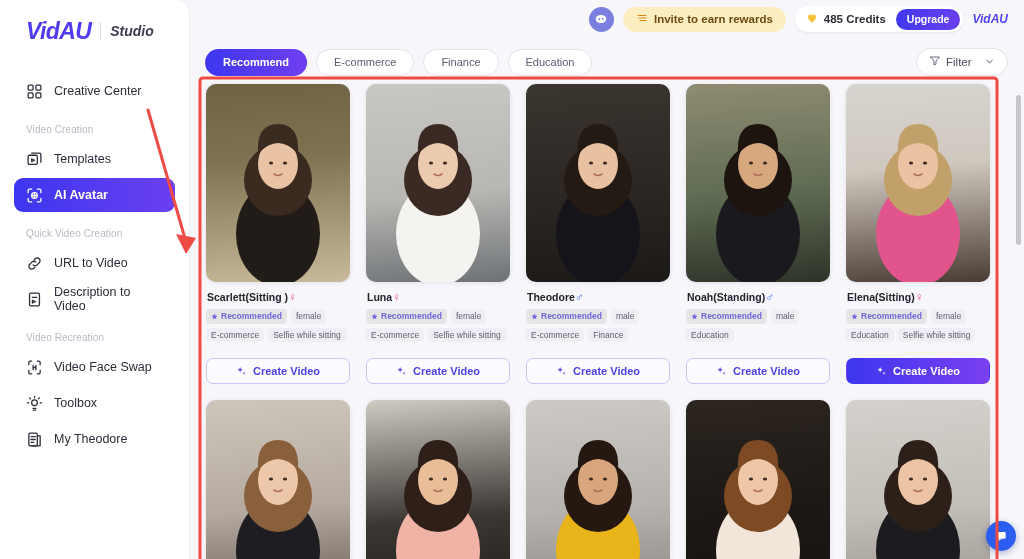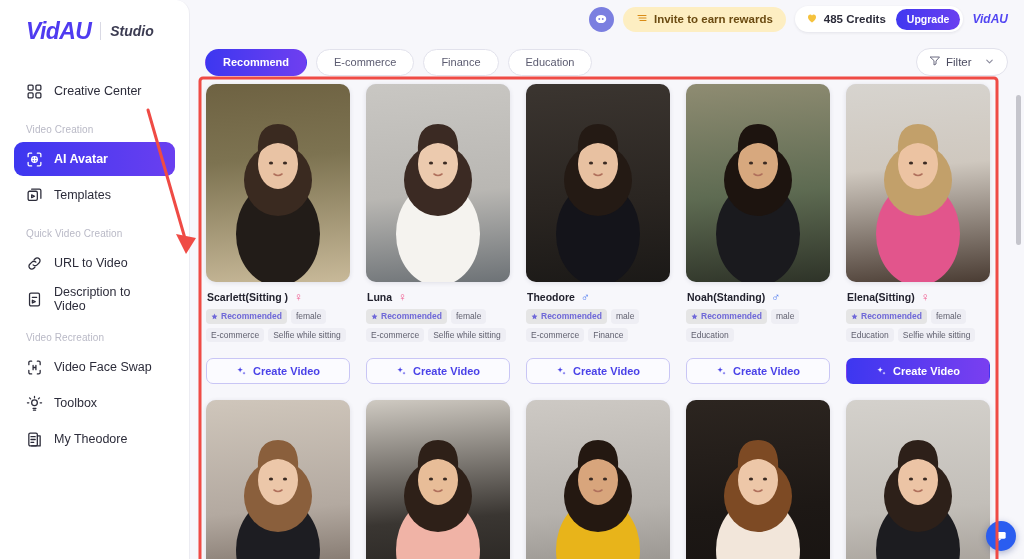--- a/index.html
+++ b/index.html
@@ -105,21 +105,21 @@
   }
   .card { width: 144px; background: transparent; }
   .card-img {
     width: 144px; height: 198px; border-radius: 10px;
     overflow: hidden; position: relative;
     box-shadow: 0 1px 5px rgba(30,30,60,.11);
     background: #d9d9e0;
   }
   .card-img .ph { position: absolute; inset: 0; }
   .card-name {
-    display: flex; align-items: center; gap: 6px;
+    display: flex; align-items: center; 
     margin: 9px 0 0 1px; font-size: 10.5px; font-weight: 700; color: #22222e;
     white-space: nowrap; overflow: hidden;
   }
   .gsym { font-size: 12px; line-height: 1; }
   .gsym.f { color: #f0578c; }
   .gsym.m { color: #4f7bf0; }
   .tags { display: flex; flex-wrap: wrap; gap: 4px; margin-top: 6px; height: 33px; overflow: hidden; }
   .tag {
     font-size: 8.5px; color: #61616f; background: #eeeef4;
     border-radius: 4px; padding: 3px 5px; white-space: nowrap; line-height: 1;
@@ -171,39 +171,39 @@
             <svg viewBox="0 0 24 24" fill="none" stroke="currentColor" stroke-width="1.8" stroke-linecap="round" stroke-linejoin="round">
               <rect x="3" y="3" width="7" height="7" rx="1.5"></rect>
               <rect x="14" y="3" width="7" height="7" rx="1.5"></rect>
               <rect x="3" y="14" width="7" height="7" rx="1.5"></rect>
               <rect x="14" y="14" width="7" height="7" rx="1.5"></rect>
             </svg>
           </span>
           <span>Creative Center</span>
         </div>
         <div class="nav-group-label">Video Creation</div>
+        <div class="nav-item">
+          <span class="nav-ico">
+            <svg viewBox="0 0 24 24" fill="none" stroke="currentColor" stroke-width="1.8" stroke-linecap="round" stroke-linejoin="round">
+              <rect x="3" y="6" width="13" height="13" rx="2"></rect>
+              <path d="M8 3h11a2 2 0 012 2v11"></path>
+              <path d="M8 11l4 2-4 2z"></path>
+            </svg>
+          </span>
+          <span>Templates</span>
+        </div>
         <div class="nav-item active">
           <span class="nav-ico">
             <svg viewBox="0 0 24 24" fill="none" stroke="currentColor" stroke-width="1.8" stroke-linecap="round" stroke-linejoin="round">
               <path d="M3 8V5a2 2 0 012-2h3M21 8V5a2 2 0 00-2-2h-3M3 16v3a2 2 0 002 2h3M21 16v3a2 2 0 01-2 2h-3"></path>
               <circle cx="12" cy="12" r="4"></circle>
               <path d="M8 12h8M12 8v8"></path>
             </svg>
           </span>
           <span>AI Avatar</span>
-        </div>
-        <div class="nav-item">
-          <span class="nav-ico">
-            <svg viewBox="0 0 24 24" fill="none" stroke="currentColor" stroke-width="1.8" stroke-linecap="round" stroke-linejoin="round">
-              <rect x="3" y="6" width="13" height="13" rx="2"></rect>
-              <path d="M8 3h11a2 2 0 012 2v11"></path>
-              <path d="M8 11l4 2-4 2z"></path>
-            </svg>
-          </span>
-          <span>Templates</span>
         </div>
         <div class="nav-group-label">Quick Video Creation</div>
         <div class="nav-item">
           <span class="nav-ico">
             <svg viewBox="0 0 24 24" fill="none" stroke="currentColor" stroke-width="1.8" stroke-linecap="round" stroke-linejoin="round">
               <path d="M10 14a4 4 0 005.66 0l3-3a4 4 0 10-5.66-5.66L11.5 6.8"></path>
               <path d="M14 10a4 4 0 00-5.66 0l-3 3A4 4 0 1011 18.66l1.5-1.46"></path>
             </svg>
           </span>
           <span>URL to Video</span>

